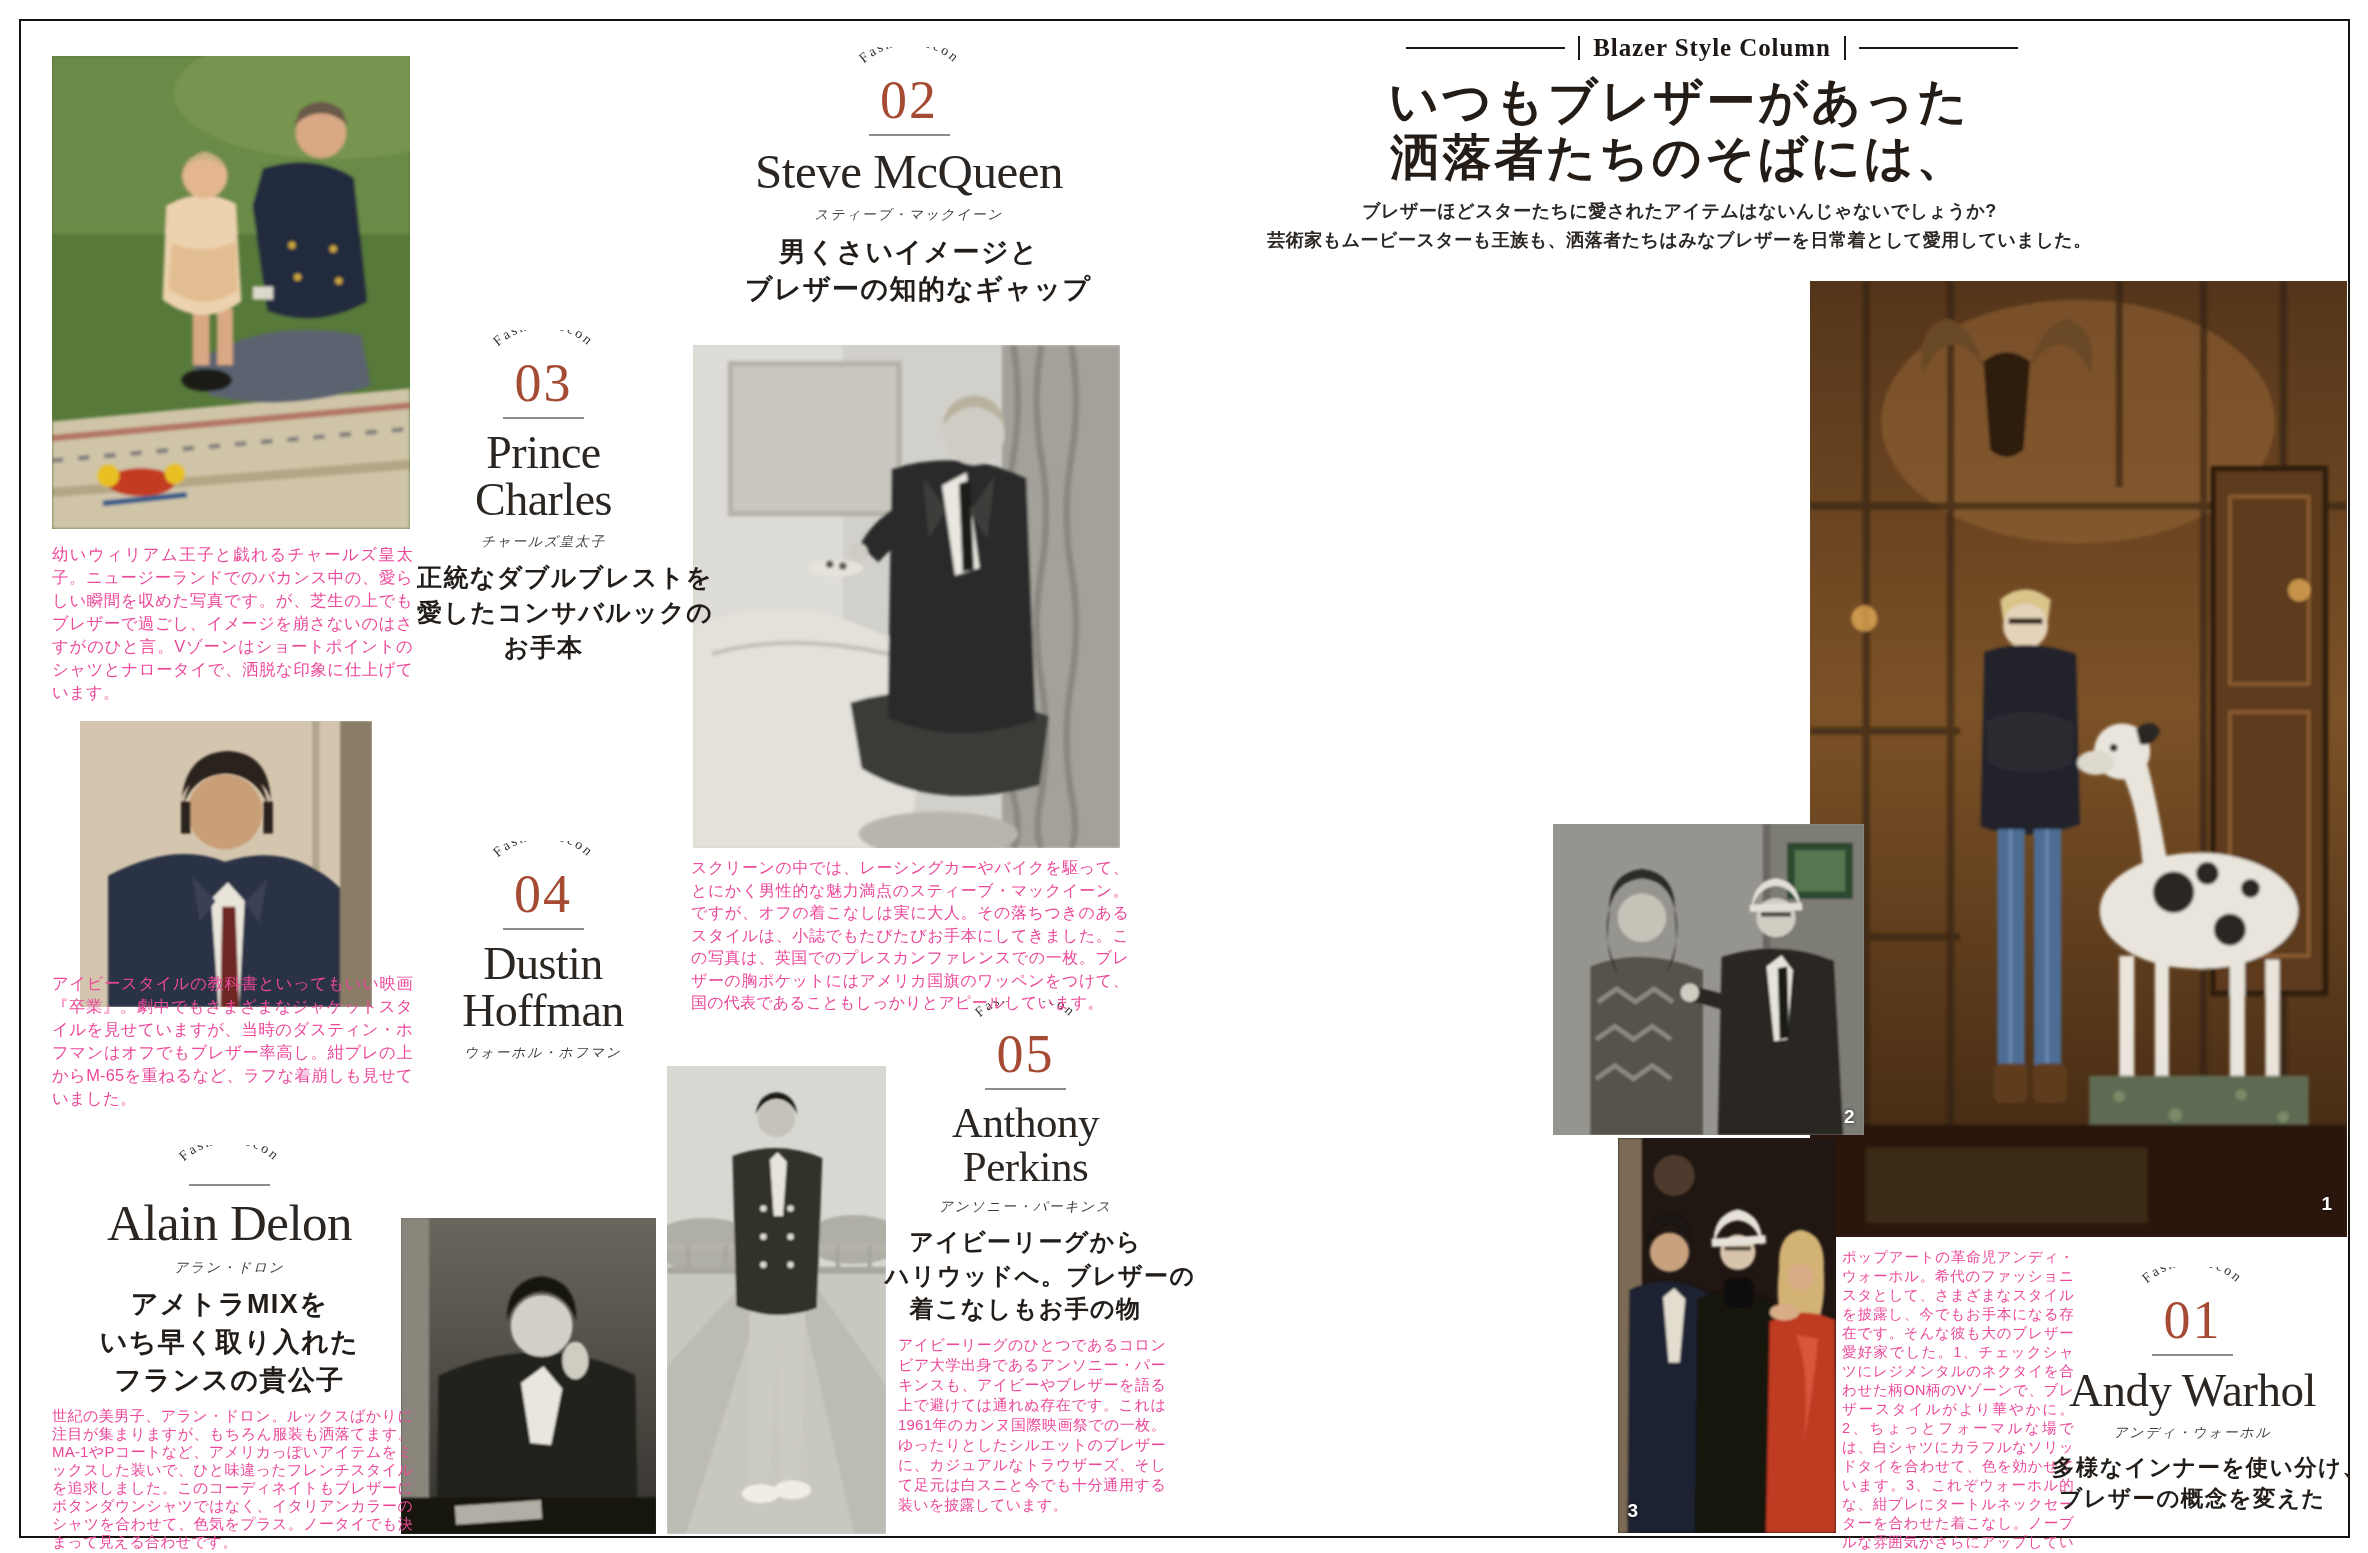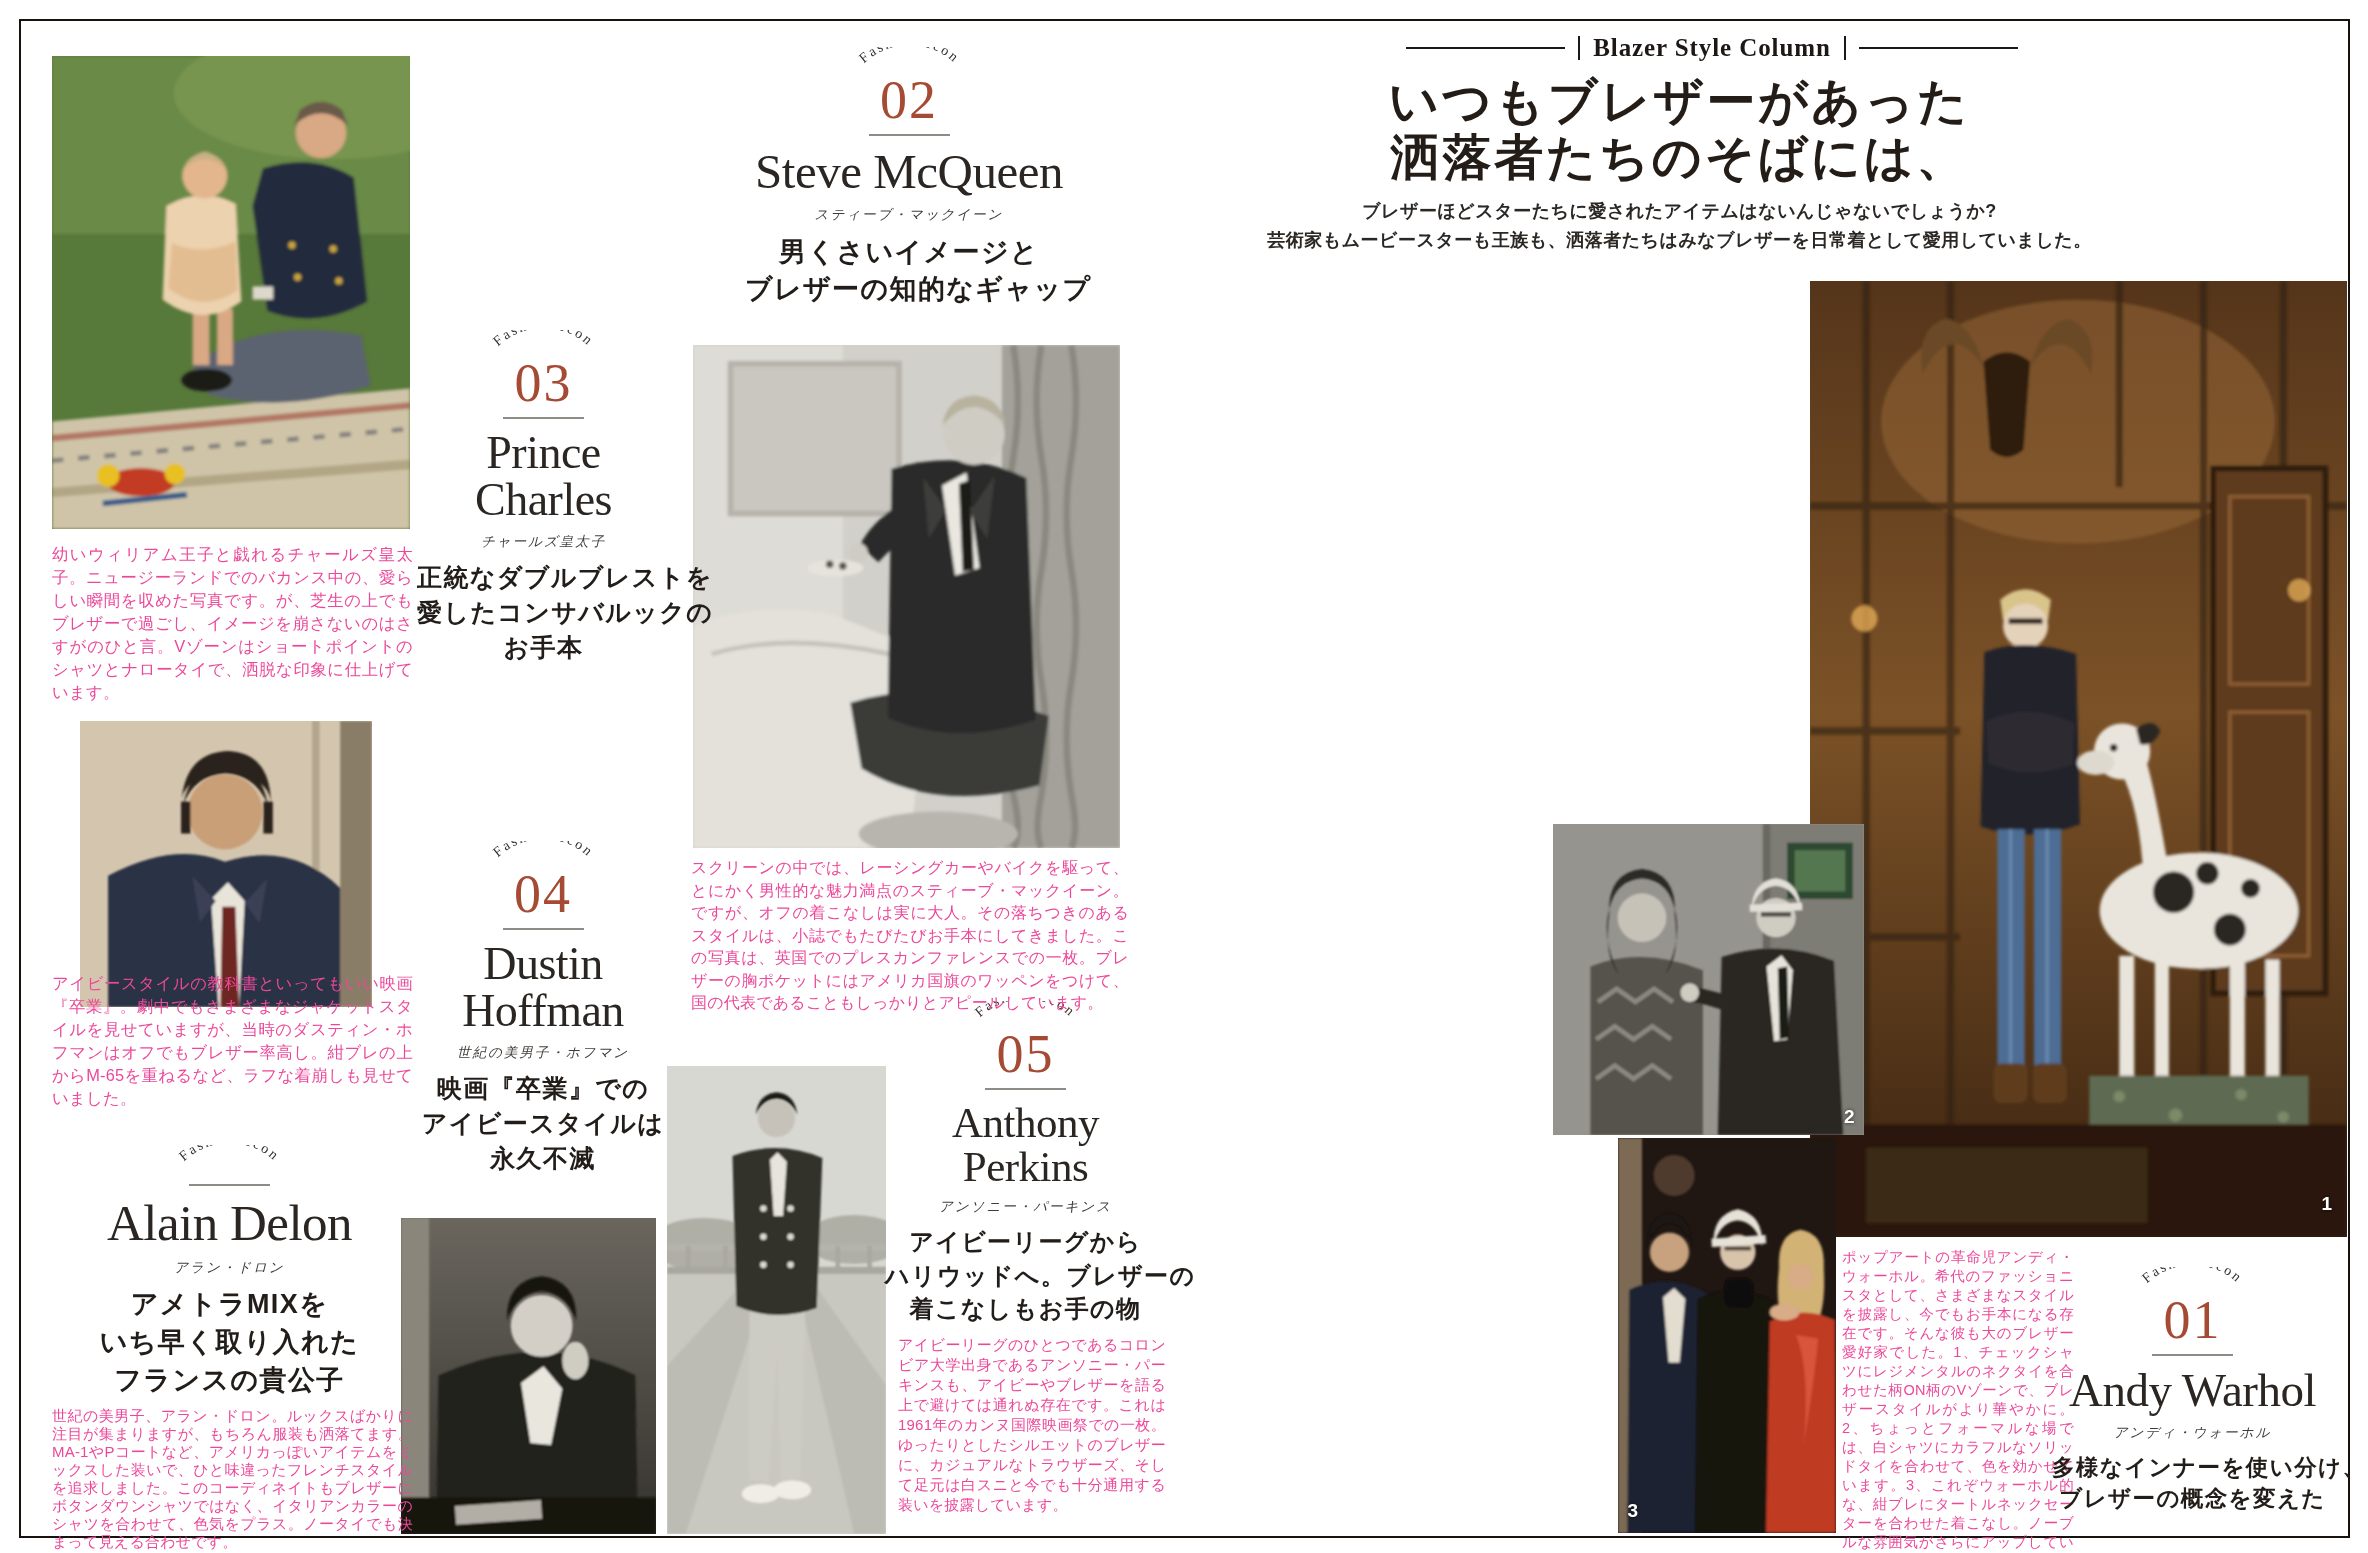--- a/index.html
+++ b/index.html
@@ -140,26 +140,21 @@
   <svg class="arc" width="141" height="41" viewBox="0 0 150 44">
     <defs>
         <path id="a04" d="M10,42 A70,70 0 0 1 140,42" fill="none"></path>
       </defs>
     <text text-anchor="middle"><textPath href="#a04" startOffset="50%">Fashion Icon</textPath></text>
   </svg>
   <div class="num">04</div>
   <div class="num-rule"></div>
   <div class="name">Dustin</div>
   <div class="name">Hoffman</div>
-  <div class="kana">世紀の美男子・ホフマン</div>
-  <div class="jp-head">
-    <div>映画『卒業』での</div>
-    <div>アイビースタイルは</div>
-    <div>永久不滅</div>
-  </div>
+  <div class="kana">ウォーホル・ホフマン</div>
 </div>
 
 <div class="icon-block b-s06" style="left:58px;top:1145px;width:343px;">
   <svg class="arc" width="141" height="41" viewBox="0 0 150 44">
     <defs>
         <path id="a06" d="M10,42 A70,70 0 0 1 140,42" fill="none"></path>
       </defs>
     <text text-anchor="middle"><textPath href="#a06" startOffset="50%">Fashion Icon</textPath></text>
   </svg>
   <div class="num-rule"></div>

